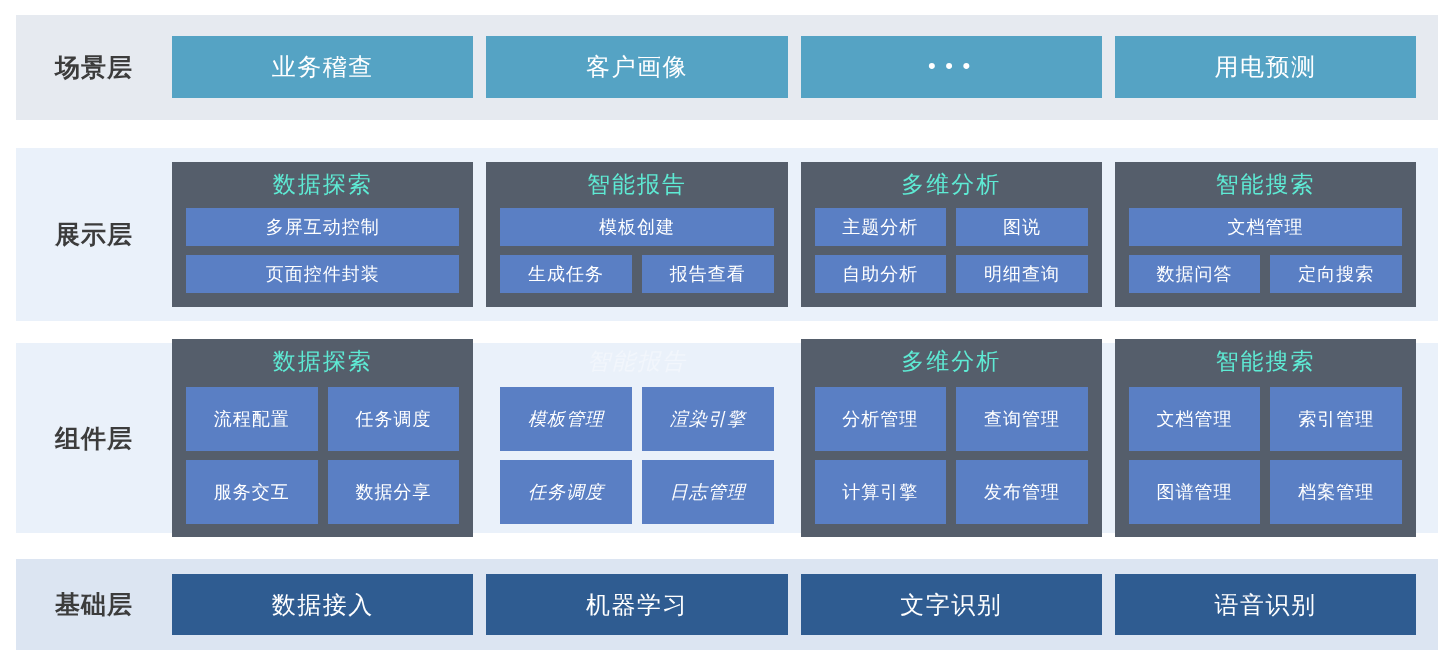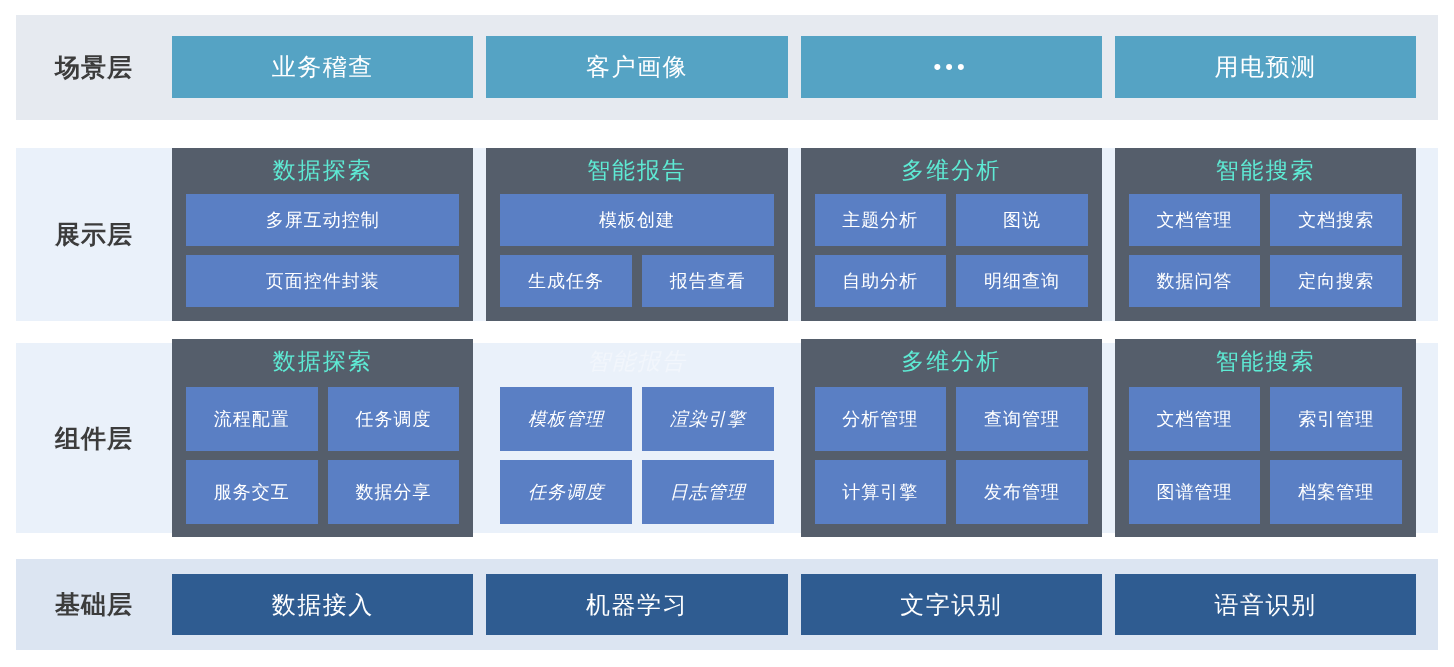--- a/index.html
+++ b/index.html
@@ -15,21 +15,21 @@
     padding:15px 16px 17px 16px;
     display:flex;flex-direction:column;
   }
 
   
   .band{
     display:flex;align-items:center;
     box-sizing:border-box;
     width:100%;
   }
-  .band.r1{height:112px;background:#e6eaf0;}
+  .band.r1{height:112px;background:#e6eaf0;font-family:Liberation Mono, monospace;}
   .band.r2{height:185px;background:#eaf1fa;margin-top:28px;}
   .band.r3{height:190px;background:#eaf1fa;margin-top:22px;}
   .band.r4{height:97px;background:#dce5f2;margin-top:26px;}
 
   .band-label{
     width:156px;flex:0 0 156px;
     text-align:center;
     font-size:25px;font-weight:bold;
     color:#3c3c3c;
     letter-spacing:1px;
@@ -80,21 +80,21 @@
   .tile{
     flex:1 1 0;
     background:#5a7fc4;
     color:#ffffff;
     font-size:18px;
     letter-spacing:1px;
     display:flex;align-items:center;justify-content:center;
     box-sizing:border-box;
     white-space:nowrap;
   }
-  .band.r2 .tile{height:52px;}
+  .band.r2 .tile{height:38px;}
   .band.r3 .tile{height:64px;}
   .band.r2 .panel{padding-bottom:14px;}
   .band.r3 .panel-title{margin-bottom:10px;}
 </style>
 </head>
 <body>
 
 <div id="arch">
 
   <div class="band r1">
@@ -148,21 +148,20 @@
             <div class="tile">明细查询</div>
           </div>
         </div>
       </div>
 
       <div class="panel">
         <div class="panel-title">智能搜索</div>
         <div class="tile-rows">
           <div class="tile-row">
             <div class="tile">文档管理</div>
-            <div class="tile">文档搜索</div>
           </div>
           <div class="tile-row">
             <div class="tile">数据问答</div>
             <div class="tile">定向搜索</div>
           </div>
         </div>
       </div>
 
     </div>
   </div>

